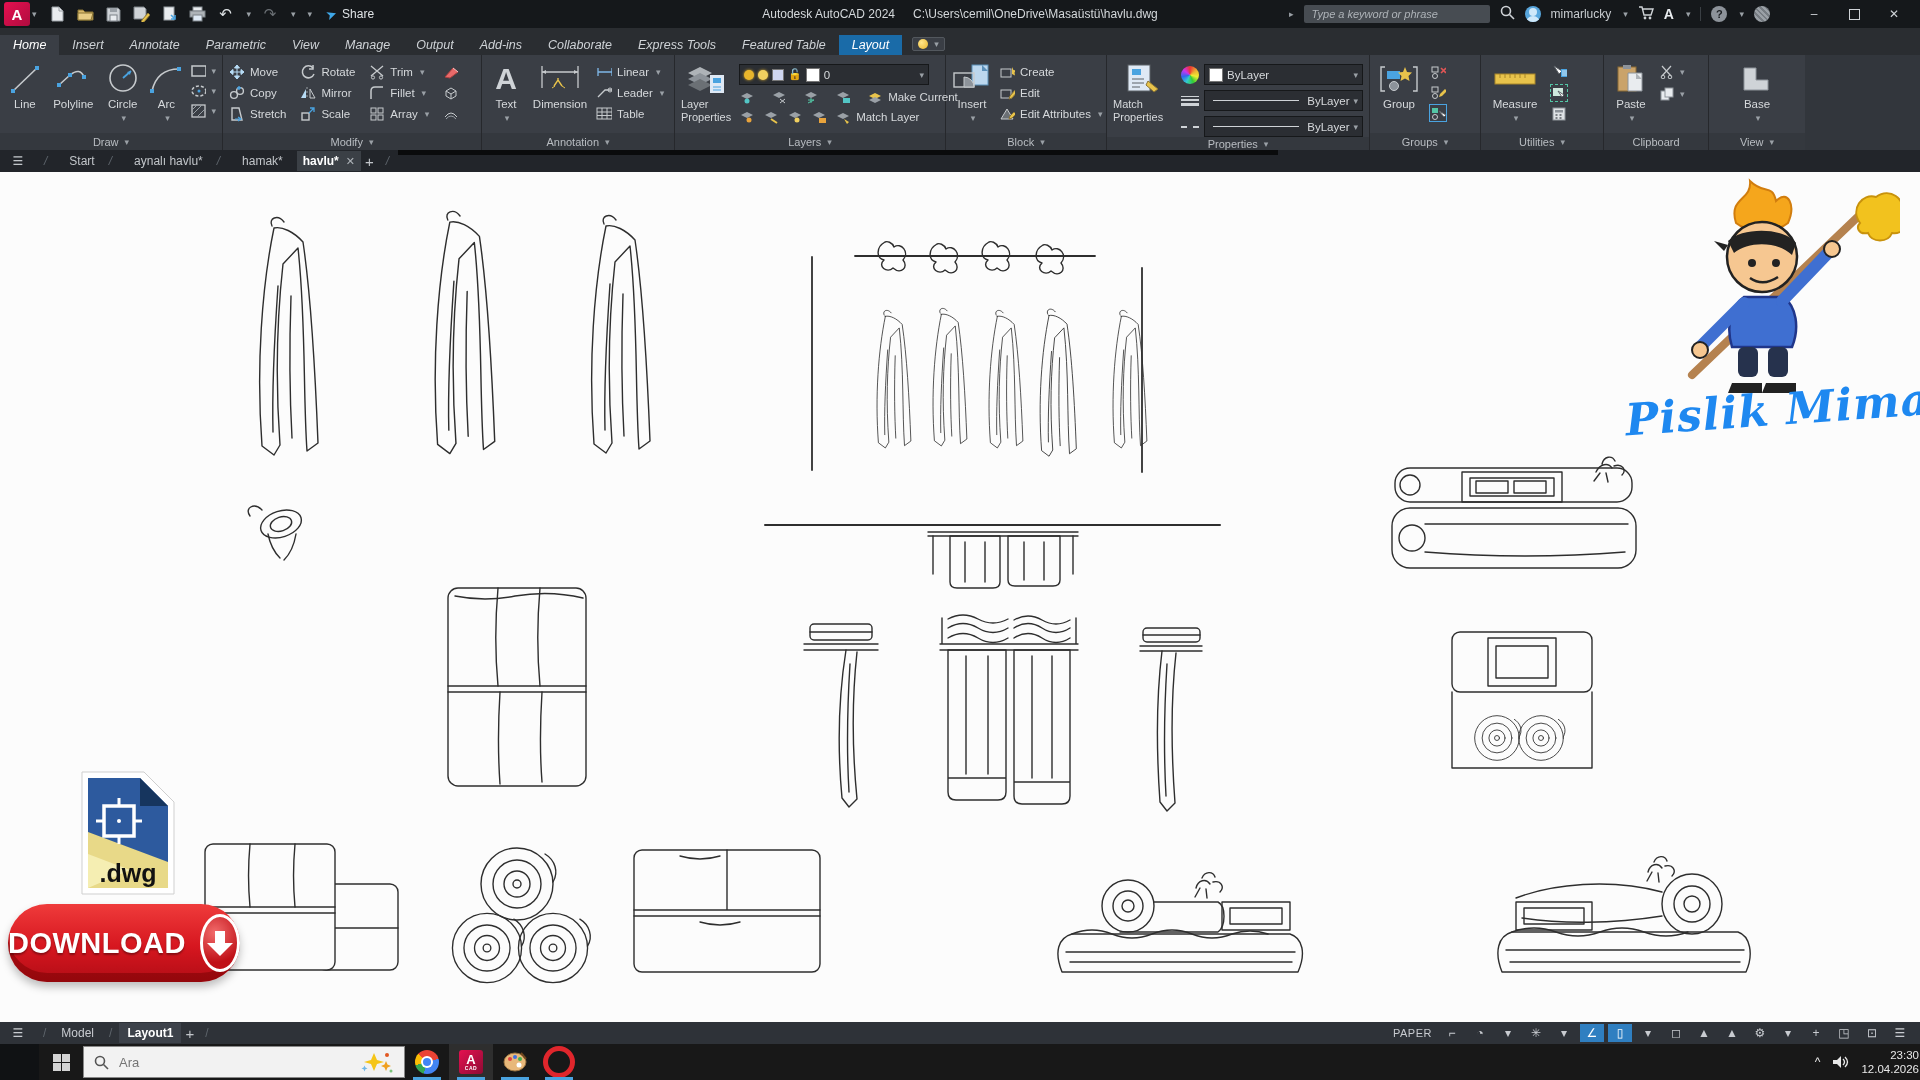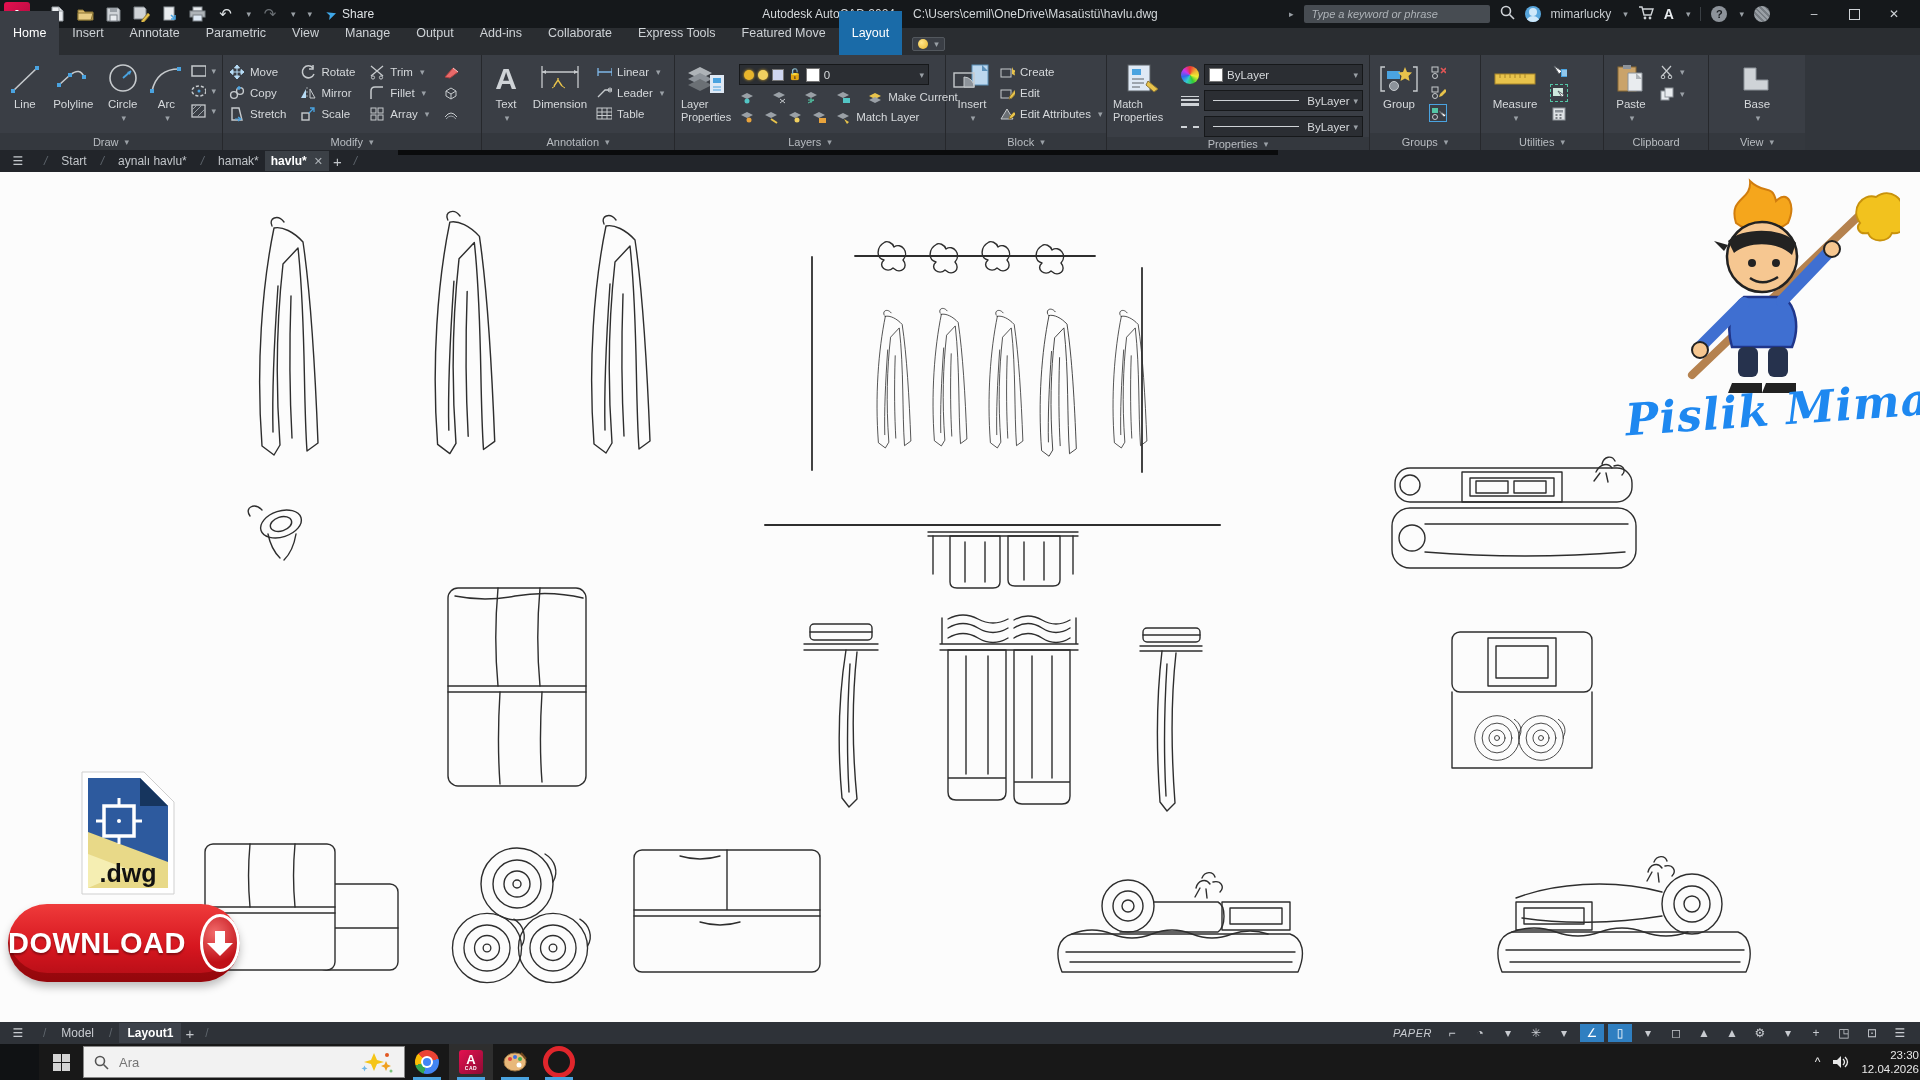--- a/index.html
+++ b/index.html
@@ -32,21 +32,21 @@
   .help-circle,.avatar-circle{width:16px;height:16px;border-radius:50%;background:#8d939a;color:#1c1f22;
         display:flex;align-items:center;justify-content:center;font-size:11px;font-weight:bold;}
   .avatar-circle{background:repeating-linear-gradient(45deg,#9aa0a6 0 2px,#767c82 2px 4px);}
   .win-btns{display:flex;margin-left:14px;}
   .win-btn{width:40px;height:28px;display:flex;align-items:center;justify-content:center;color:#cfd3d7;font-size:12px;}
   .restore-box{width:9px;height:9px;border:1px solid #cfd3d7;}
 
   
   .ribbontabs{position:absolute;left:0;top:28px;width:100%;height:27px;background:#2a2d31;
               display:flex;align-items:flex-end;color:#ced2d6;font-size:12.5px;}
-  .rtab{padding:15px 13px;cursor:default;}
+  .rtab{padding:3px 13px;cursor:default;font-style:italic;}
   .rtab.active{background:#3a3e45;color:#fff;}
   .rtab.hl{background:#1a6ba8;color:#fff;}
   .rtab-extra{display:flex;align-items:center;gap:4px;margin-left:10px;margin-bottom:4px;
               background:#3a3e45;border:1px solid #53585e;border-radius:2px;padding:1px 5px;}
   .bulb{width:10px;height:10px;border-radius:50%;background:radial-gradient(circle at 35% 35%,#ffe58a,#e8b52c);}
 
   
   .ribbon{position:absolute;left:0;top:55px;width:100%;height:95px;background:#3a3e45;
           display:flex;color:#d6d9dc;font-size:11.5px;}
   .panel{position:relative;height:95px;border-right:1px solid #26282c;display:flex;flex-direction:column;}
@@ -71,21 +71,21 @@
       background:conic-gradient(#e33,#ea3,#ee3,#3c3,#3cc,#36e,#c3e,#e33);}
   .lineico{width:18px;display:flex;flex-direction:column;gap:2px;}
   .lineico i{height:2px;background:#cfd3d7;display:block;}
   .dashico{width:18px;border-top:2px dashed #cfd3d7;}
   .thinline{flex:1;height:1px;background:#cfd3d7;margin:0 4px;}
 
   
   .filetabs{position:absolute;left:0;top:150px;width:100%;height:22px;background:#22252a;
             display:flex;align-items:center;color:#c2c6ca;font-size:12px;}
   .ft-sep{color:#5d646b;margin:0 8px;font-style:italic;}
-  .ftab{padding:3px 6px;}
+  .ftab{padding:3px 6px;margin-left:8px;}
   .ftab.active{background:#3b4046;color:#fff;font-weight:bold;display:flex;align-items:center;gap:7px;}
   .ftab .x{color:#aeb3b8;font-weight:normal;font-size:11px;}
   .ft-plus{font-size:15px;color:#c2c6ca;margin:0 4px;}
   .tab-strip{position:absolute;left:398px;top:0;width:880px;height:5px;background:#0a0b0c;}
 
   
   .canvas{position:absolute;left:0;top:172px;width:1920px;height:850px;background:#fcfcfc;overflow:hidden;}
   .art{position:absolute;left:0;top:0;}
   .wmtext{position:absolute;left:1625px;top:212px;width:300px;color:#1e88f0;
           font-family:"DejaVu Serif",serif;font-style:italic;font-weight:bold;font-size:44px;
@@ -108,21 +108,21 @@
   
   .statusbar{position:absolute;left:0;top:1022px;width:100%;height:22px;background:#2e3238;
              display:flex;align-items:center;color:#c8cbd0;font-size:12px;}
   .sb-sep{color:#5d646b;margin:0 7px;}
   .sbtab{padding:3px 8px;}
   .sbtab.active{background:#3d424a;color:#fff;font-weight:bold;}
   .sb-right{margin-left:auto;display:flex;align-items:center;gap:4px;padding-right:8px;}
   .sb-ico{min-width:20px;height:18px;display:flex;align-items:center;justify-content:center;
           font-size:12px;color:#c8cbd0;padding:0 2px;}
   .sb-ico.hl{background:#2f7fc1;color:#fff;}
-  .sb-paper{font-size:11px;letter-spacing:.5px;margin-right:4px;font-style:italic;}
+  .sb-paper{font-size:11px;letter-spacing:.5px;margin-right:4px;}
 
   
   .taskbar{position:absolute;left:0;top:1044px;width:100%;height:36px;background:#181818;
            display:flex;align-items:center;color:#e8e8e8;margin-left:39px;}
   .startbtn{width:44px;height:36px;display:flex;align-items:center;justify-content:center;}
   .winlogo{display:grid;grid-template-columns:8px 8px;grid-template-rows:8px 8px;gap:1px;}
   .winlogo i{background:#d4d4d4;display:block;}
   .tb-search{width:300px;height:30px;background:#f2f2f2;color:#444;display:flex;align-items:center;
              gap:8px;padding:0 10px;border:1px solid #888;}
   .tb-search input{flex:1;border:none;background:transparent;font-size:13px;color:#333;outline:none;}
@@ -238,21 +238,21 @@
     <div class="rtab active">Home</div>
     <div class="rtab">Insert</div>
     <div class="rtab">Annotate</div>
     <div class="rtab">Parametric</div>
     <div class="rtab">View</div>
     <div class="rtab">Manage</div>
     <div class="rtab">Output</div>
     <div class="rtab">Add-ins</div>
     <div class="rtab">Collaborate</div>
     <div class="rtab">Express Tools</div>
-    <div class="rtab">Featured Move</div>
+    <div class="rtab">Featured Table</div>
     <div class="rtab hl">Layout</div>
     <div class="rtab-extra">
       <span class="bulb"></span>
       <span class="caret">▾</span>
     </div>
   </div>
 
   <div class="ribbon">
 
     <div class="panel" style="width:222px">

